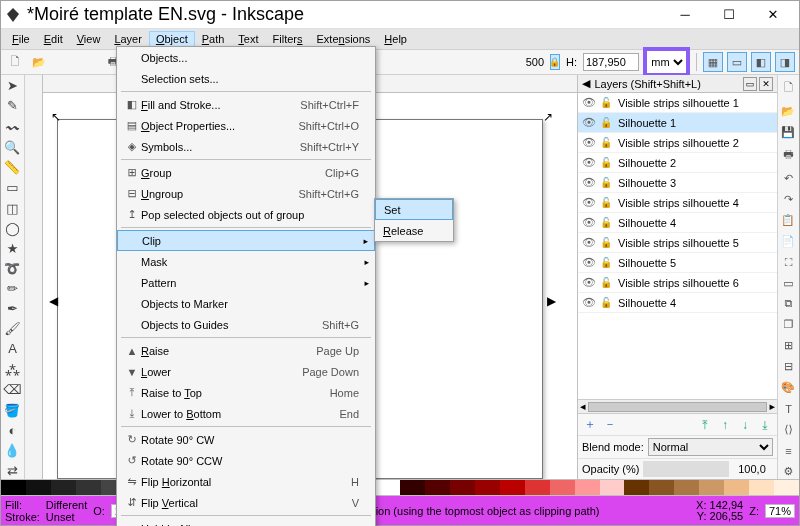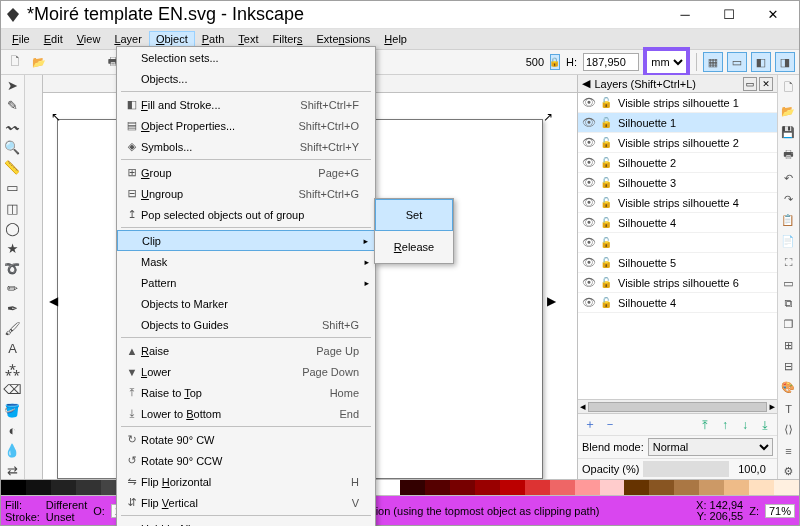--- a/index.html
+++ b/index.html
@@ -51,21 +51,21 @@
 .opacity-row .val { width: 40px; text-align: center; padding-right: 2px; }
 .dropdown { position: absolute; top: 46px; left: 116px; width: 260px; background: #f5f5f5; border: 1px solid #a0a0a0; box-shadow: 2px 2px 5px rgba(0,0,0,0.3); z-index: 50; }
 .dropdown .row { display: flex; align-items: center; height: 21px; padding: 0 6px; }
 .dropdown .row.hl { background: #cce8ff; border: 1px solid #5aa8e0; }
 .dropdown .ricon { width: 18px; color: #555; font-size: 11px; display:flex; justify-content:center;}
 .dropdown .rlabel { flex: 1; }
 .dropdown .raccel { color: #555; font-size: 11px; }
 .dropdown .rarrow { width: 10px; text-align: right; font-size: 9px; }
 .dropdown .sep { height: 1px; background: #c0c0c0; margin: 2px 4px; padding: 0; }
 .submenu { position: absolute; top: 198px; left: 374px; width: 80px; background: #f5f5f5; border: 1px solid #a0a0a0; box-shadow: 2px 2px 5px rgba(0,0,0,0.3); z-index: 60; }
-.submenu .srow { height: 32px; display: flex; align-items: center; padding: 0 8px; justify-content: center; }
+.submenu .srow { height: 21px; display: flex; align-items: center; padding: 0 8px; }
 .submenu .srow.hl { background: #cce8ff; border: 1px solid #5aa8e0; }
 .palette { height: 16px; display: flex; border-top: 1px solid #c0c0c0; }
 .palette .sw { flex: 1; }
 .statusbar { height: 30px; border-top: 1px solid #c0c0c0; background: #d946ef; display: flex; align-items: center; padding: 0 4px; font-size: 10px; gap: 6px; }
 .statusbar .chip { border: 1px solid #bbb; padding: 0 3px; background: #fff; }
 .statusbar .msg { flex: 1; white-space: nowrap; overflow: hidden; }
 .statusbar .coords { text-align: right; line-height: 11px; }
 .lock-tb { width:10px; height:16px; background:#cce8ff; border:1px solid #5aa8e0; display:flex; align-items:center; justify-content:center; font-size:9px;}
 </style>
 </head>
@@ -154,21 +154,21 @@
         <div class="sel-handle" style="top:204px;left:6px">◀</div>
         <div class="sel-handle" style="top:204px;left:504px">▶</div>
         <div class="sel-handle" style="top:18px;left:256px">▲</div>
 
       </div>
     </div>
 
     <div class="layers-panel">
       <div class="panel-title">
         <span style="margin-right:4px">◀</span>
-        <span>Layers (Shift+Ctrl+L)</span>
+        <span>Layers (Shift+Shift+L)</span>
         <span class="gap"></span>
         <span class="pbtn">▭</span>
         <span class="pbtn">✕</span>
       </div>
       <div class="layer-list" id="layer-list">
           <div class="layer-row">
             <span class="layer-eye">👁</span>
             <span class="layer-lock">🔓</span>
             <span class="layer-name">Visible strips silhouette 1</span>
           </div>
@@ -198,20 +198,21 @@
             <span class="layer-name">Visible strips silhouette 4</span>
           </div>
           <div class="layer-row">
             <span class="layer-eye">👁</span>
             <span class="layer-lock">🔓</span>
             <span class="layer-name">Silhouette 4</span>
           </div>
           <div class="layer-row">
             <span class="layer-eye">👁</span>
             <span class="layer-lock">🔓</span>
+            <span class="layer-name">Visible strips silhouette 5</span>
           </div>
           <div class="layer-row">
             <span class="layer-eye">👁</span>
             <span class="layer-lock">🔓</span>
             <span class="layer-name">Silhouette 5</span>
           </div>
           <div class="layer-row">
             <span class="layer-eye">👁</span>
             <span class="layer-lock">🔓</span>
             <span class="layer-name">Visible strips silhouette 6</span>
@@ -323,27 +324,27 @@
       <span>X:</span> <span>142,94</span><br>
       <span>Y:</span> <span>206,55</span>
     </div>
     <span>Z:</span>
     <span class="chip">71%</span>
   </div>
 
   <div class="dropdown">
     <div class="row">
         <span class="ricon"></span>
+        <span class="rlabel">Objects...</span>
+        <span class="raccel"></span>
+        <span class="rarrow"></span>
+      </div>
+    <div class="row">
+        <span class="ricon"></span>
         <span class="rlabel">Selection sets...</span>
-        <span class="raccel"></span>
-        <span class="rarrow"></span>
-      </div>
-    <div class="row">
-        <span class="ricon"></span>
-        <span class="rlabel">Objects...</span>
         <span class="raccel"></span>
         <span class="rarrow"></span>
       </div>
     <div class="sep"></div>
     <div class="row">
         <span class="ricon">◧</span>
         <span class="rlabel"><u>F</u>ill and Stroke...</span>
         <span class="raccel">Shift+Ctrl+F</span>
         <span class="rarrow"></span>
       </div>
@@ -356,21 +357,21 @@
     <div class="row">
         <span class="ricon">◈</span>
         <span class="rlabel">Symbols...</span>
         <span class="raccel">Shift+Ctrl+Y</span>
         <span class="rarrow"></span>
       </div>
     <div class="sep"></div>
     <div class="row">
         <span class="ricon">⊞</span>
         <span class="rlabel"><u>G</u>roup</span>
-        <span class="raccel">Page+G</span>
+        <span class="raccel">Clip+G</span>
         <span class="rarrow"></span>
       </div>
     <div class="row">
         <span class="ricon">⊟</span>
         <span class="rlabel"><u>U</u>ngroup</span>
         <span class="raccel">Shift+Ctrl+G</span>
         <span class="rarrow"></span>
       </div>
     <div class="row">
         <span class="ricon">↥</span>

